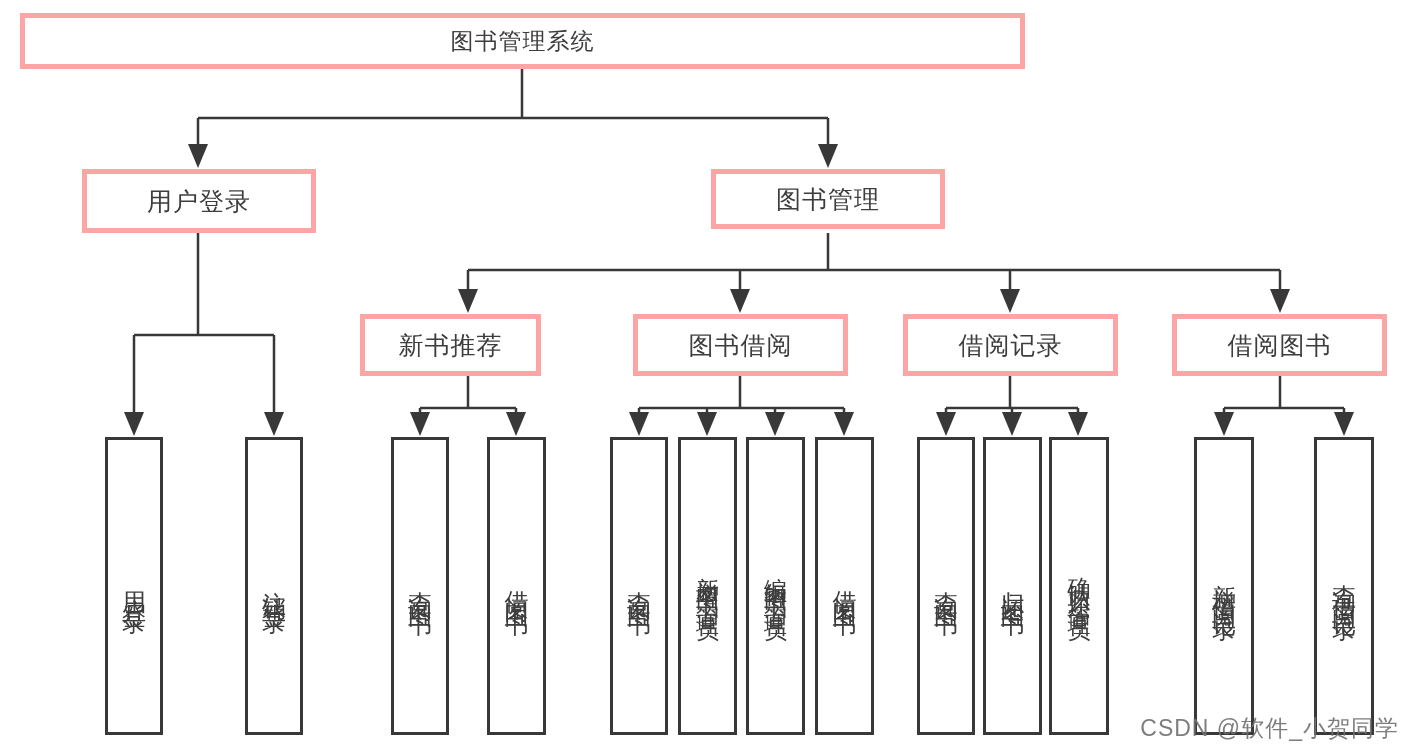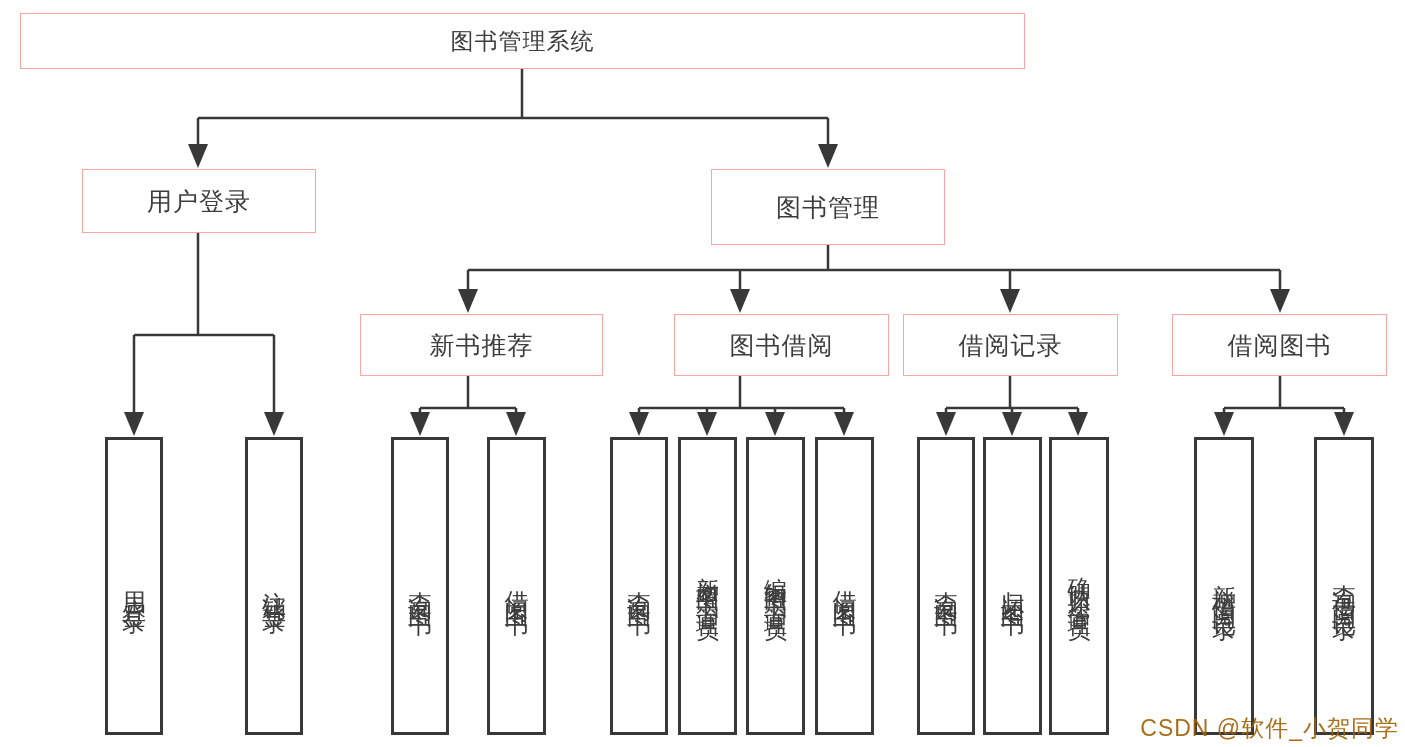--- a/index.html
+++ b/index.html
@@ -19,21 +19,21 @@
     position: absolute;
     left: 0; top: 0;
     width: 1405px;
     height: 747px;
     z-index: 1;
   }
   .node {
     position: absolute;
     box-sizing: border-box;
     background: #ffffff;
-    border: 1px solid #fca5a5;
+    border: 5px solid #fca5a5;
     display: flex;
     align-items: center;
     justify-content: center;
     z-index: 2;
     color: #3d3d3d;
   }
   .node .hlabel {
     font-size: 25px;
     letter-spacing: 1px;
     white-space: nowrap;
@@ -59,21 +59,21 @@
     letter-spacing: 7px;
     line-height: 1;
     white-space: nowrap;
   }
   .leaf-long .vlabel { letter-spacing: 6px; font-size: 23px; }
   #watermark {
     position: absolute;
     right: 6px;
     bottom: 3px;
     font-size: 23px;
-    color: #a16207;
+    color: #737373;
     opacity: 0.92;
     z-index: 5;
     letter-spacing: 1px;
     white-space: nowrap;
   }
 </style>
 </head>
 <body>
 
 <div id="canvas">
@@ -118,28 +118,28 @@
     </g>
   </svg>
 
   <div class="node node-root" style="left:20px; top:13px; width:1005px; height:56px;">
     <span class="hlabel">图书管理系统</span>
   </div>
 
   <div class="node" style="left:82px; top:169px; width:234px; height:64px;">
     <span class="hlabel">用户登录</span>
   </div>
-  <div class="node" style="left:711px; top:169px; width:234px; height:76px;">
+  <div class="node" style="left:711px; top:169px; width:234px; height:60px;">
     <span class="hlabel">图书管理</span>
   </div>
 
-  <div class="node" style="left:360px; top:314px; width:243px; height:62px;">
+  <div class="node" style="left:360px; top:314px; width:181px; height:62px;">
     <span class="hlabel">新书推荐</span>
   </div>
-  <div class="node" style="left:633px; top:314px; width:215px; height:62px;margin-left:41px;">
+  <div class="node" style="left:633px; top:314px; width:215px; height:62px;">
     <span class="hlabel">图书借阅</span>
   </div>
   <div class="node" style="left:903px; top:314px; width:215px; height:62px;">
     <span class="hlabel">借阅记录</span>
   </div>
   <div class="node" style="left:1172px; top:314px; width:215px; height:62px;">
     <span class="hlabel">借阅图书</span>
   </div>
 
   <div class="leaf" style="left:105px; width:58px;">

